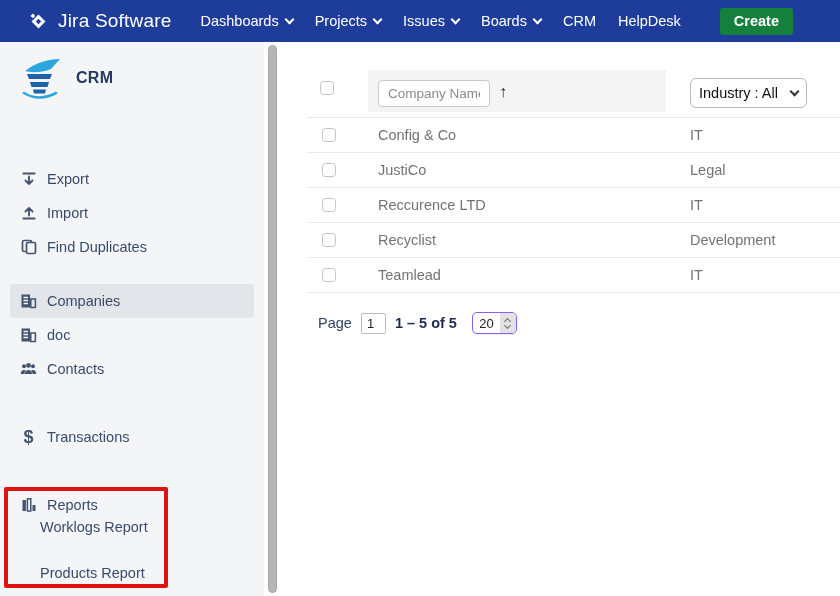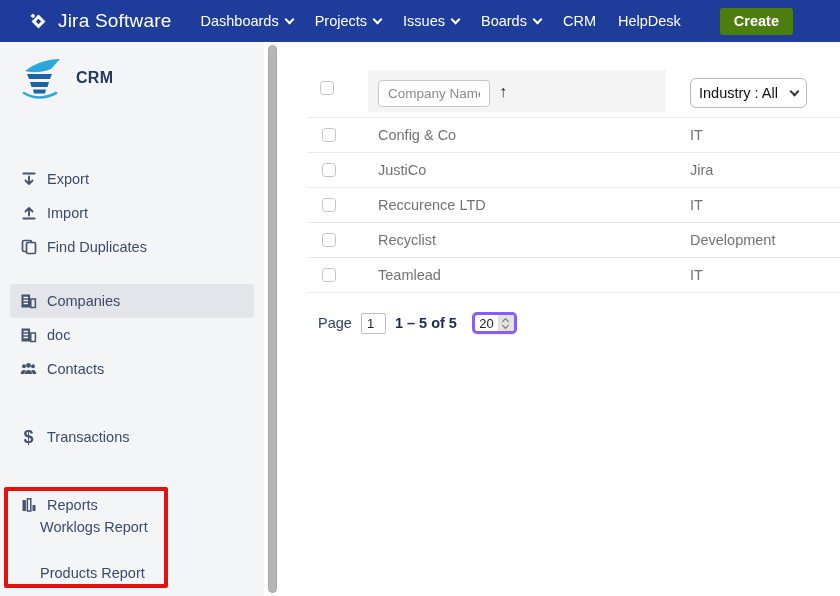--- a/index.html
+++ b/index.html
@@ -10,21 +10,21 @@
   
   .navbar { position:absolute; left:0; top:0; width:840px; height:42px;
             background:#1e3d9b; display:flex; align-items:center; color:#fff; }
   .brand { display:flex; align-items:center; margin-left:28px; gap:9px; }
   .brand-text { font-size:19px; font-weight:500; letter-spacing:.2px; white-space:nowrap;text-align:right; }
   .nav-menu { display:flex; align-items:center; margin-left:18px; }
   .nav-item { display:flex; align-items:center; padding:0 11px; font-size:14.5px; font-weight:500;
               color:#fff; cursor:pointer; white-space:nowrap; }
   .chev { width:7px; height:7px; border-right:2px solid #fff; border-bottom:2px solid #fff;
           transform:rotate(45deg); margin-left:7px; margin-top:-4px; }
-  .create-btn { margin-left:28px; height:27px; padding:0 14px; background:#4d7c0f; border:none;
+  .create-btn { margin-left:28px; height:27px; padding:0 14px; background:#15803d; border:none;
                 border-radius:3px; color:#fff; font-size:14.5px; font-weight:700; cursor:pointer;
                 font-family:"Liberation Sans", sans-serif; }
 
   
   .sidebar { position:absolute; left:0; top:42px; width:264px; height:554px; background:#f4f5f7; }
   .logo-row { position:absolute; left:16px; top:14px; display:flex; align-items:center; gap:14px; }
   .logo-text { font-size:16px; font-weight:700; color:#23395f; letter-spacing:.3px; }
   .side-item { position:absolute; left:0; width:264px; height:34px; display:flex; align-items:center;
                cursor:pointer; color:#3a4a6b; font-size:14.5px; }
   .side-item .ic { width:17px; display:flex; justify-content:center; margin-left:20px; }
@@ -61,21 +61,21 @@
   .trow .checkbox { position:absolute; left:15px; }
   .trow .company { position:absolute; left:71px; cursor:pointer; }
   .trow .industry { position:absolute; left:383px; }
 
   
   .pager { position:absolute; left:318px; top:310px; height:26px; display:flex; align-items:center;
            color:#2e4261; font-size:14.5px; }
   .page-input { width:25px; height:21px; border:1px solid #bdbdbd; border-radius:2px; margin-left:9px;
                 font-size:13px; padding-left:5px; color:#222; font-family:"Liberation Sans", sans-serif; }
   .range { margin-left:9px; font-weight:700; color:#1d2c55; }
-  .size-select { margin-left:15px; width:45px; height:22px; background:#fff; border:3px solid #8b5cf6;
+  .size-select { margin-left:15px; width:45px; height:22px; background:#fff; border:1px solid #8b5cf6;
                  border-radius:5px; display:flex; align-items:center; cursor:pointer; overflow:hidden;
                  box-shadow:0 1px 1px rgba(0,0,0,.08); }
   .size-val { flex:1; text-align:center; font-size:13px; color:#222; }
   .stepper { width:16px; height:100%; background:#e2e2e2; display:flex; flex-direction:column;
              align-items:center; justify-content:center; gap:1px; }
   .stepper i { width:5px; height:5px; border-right:1.6px solid #707070; border-bottom:1.6px solid #707070; display:block; }
   .stepper .up { transform:rotate(-135deg); margin-bottom:-1px; }
   .stepper .dn { transform:rotate(45deg); margin-top:-1px; }
 </style>
 </head>
@@ -234,21 +234,21 @@
 
     <div class="rows">
       <div class="trow">
         <div class="checkbox"></div>
         <span class="company">Config &amp; Co</span>
         <span class="industry">IT</span>
       </div>
       <div class="trow">
         <div class="checkbox"></div>
         <span class="company">JustiCo</span>
-        <span class="industry">Jira</span>
+        <span class="industry">Legal</span>
       </div>
       <div class="trow">
         <div class="checkbox"></div>
         <span class="company">Reccurence LTD</span>
         <span class="industry">IT</span>
       </div>
       <div class="trow">
         <div class="checkbox"></div>
         <span class="company">Recyclist</span>
         <span class="industry">Development</span>

